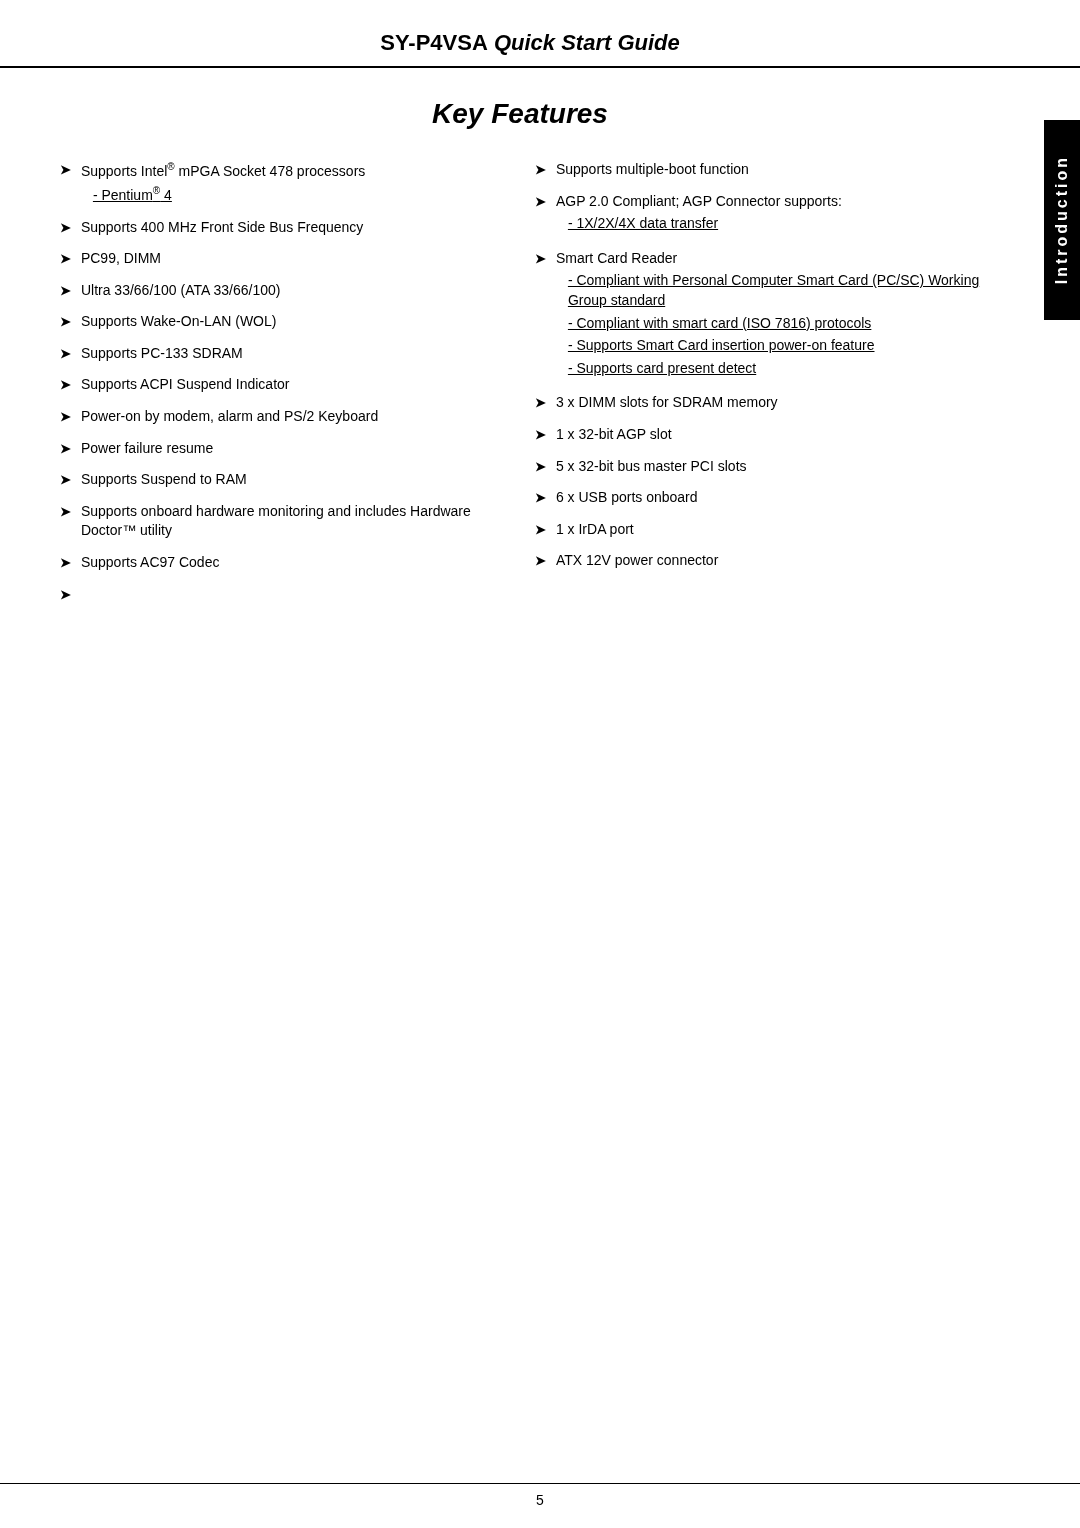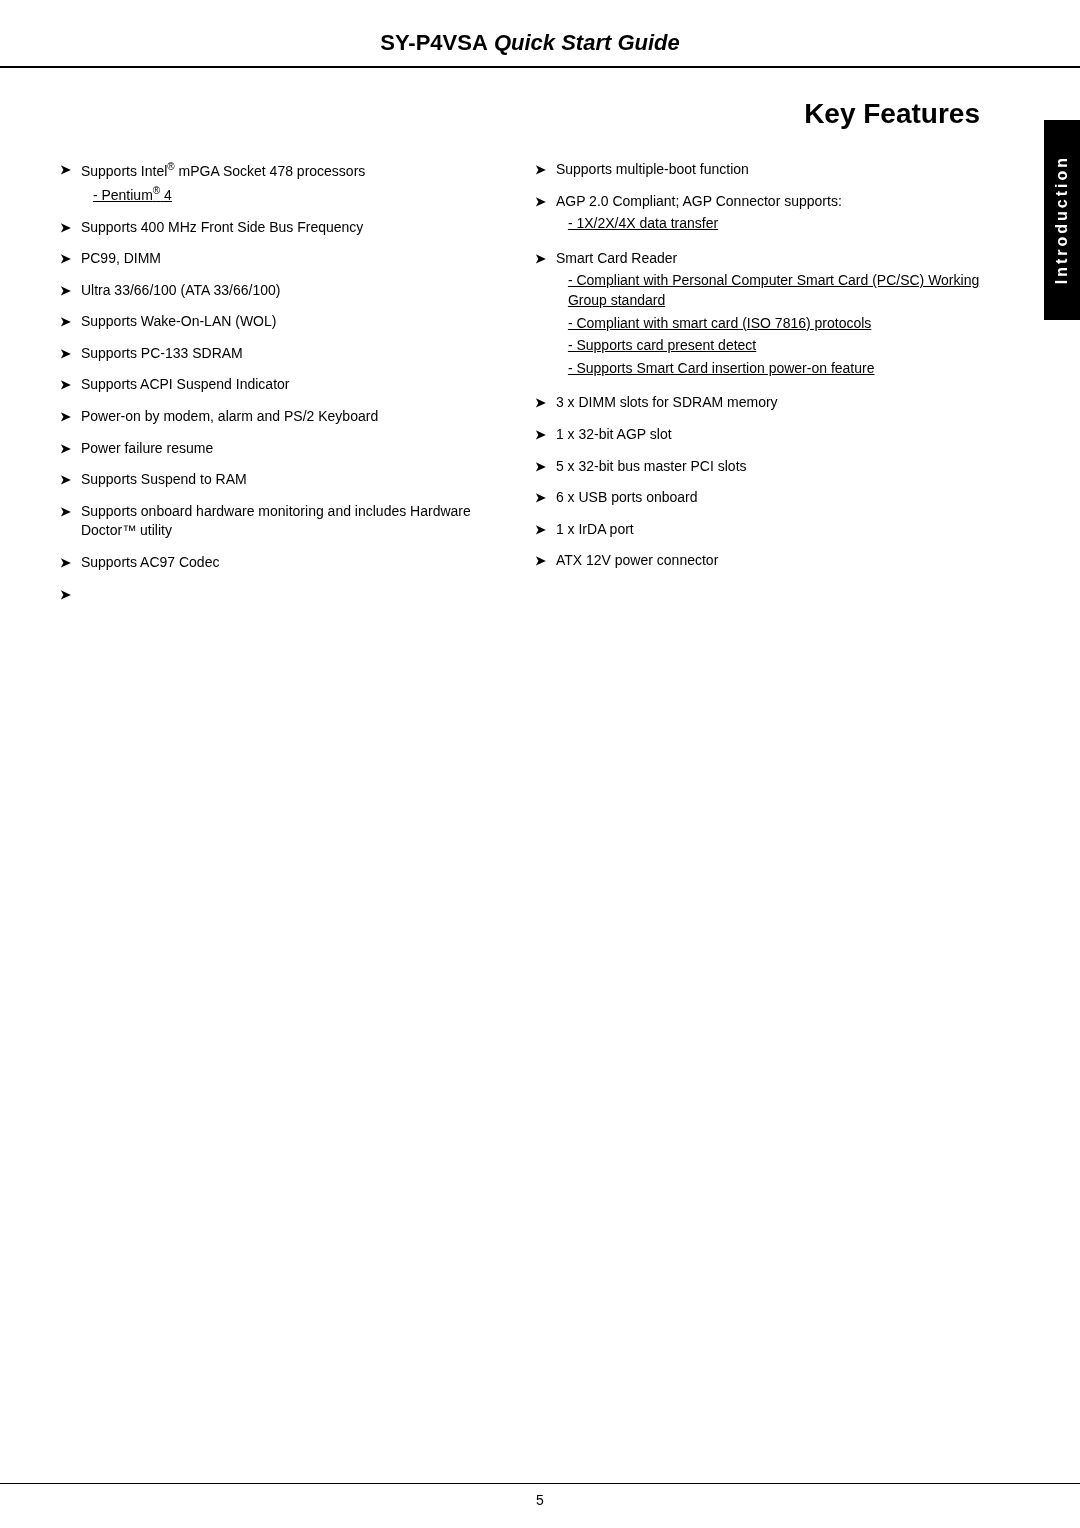--- a/index.html
+++ b/index.html
@@ -60,23 +60,24 @@
       font-style: italic;
     }
 
     
     .content {
       padding: 20px 60px 40px 60px;
       padding-right: 100px;
     }
 
     .page-title {
-      text-align: right;
+      text-align: center;
       font-size: 28px;
       font-weight: bold;
+      font-style: italic;
       font-family: Arial, sans-serif;
       margin-bottom: 30px;
       margin-top: 10px;
     }
 
     .two-col {
       display: flex;
       gap: 30px;
     }
 
@@ -275,22 +276,22 @@
           </div>
         </div>
 
         <div class="feature-item">
           <span class="arrow">➤</span>
           <div>
             <span class="feature-text">Smart Card Reader</span>
             <div class="sub-items-block">
               <div class="sub-item">- Compliant with Personal Computer Smart Card (PC/SC) Working Group standard</div>
               <div class="sub-item">- Compliant with smart card (ISO 7816) protocols</div>
+              <div class="sub-item">- Supports Smart Card insertion power-on feature</div>
               <div class="sub-item">- Supports card present detect</div>
-              <div class="sub-item">- Supports Smart Card insertion power-on feature</div>
             </div>
           </div>
         </div>
 
         <div class="feature-item">
           <span class="arrow">➤</span>
           <div>
             <span class="feature-text">3 x DIMM slots for SDRAM memory</span>
           </div>
         </div>

